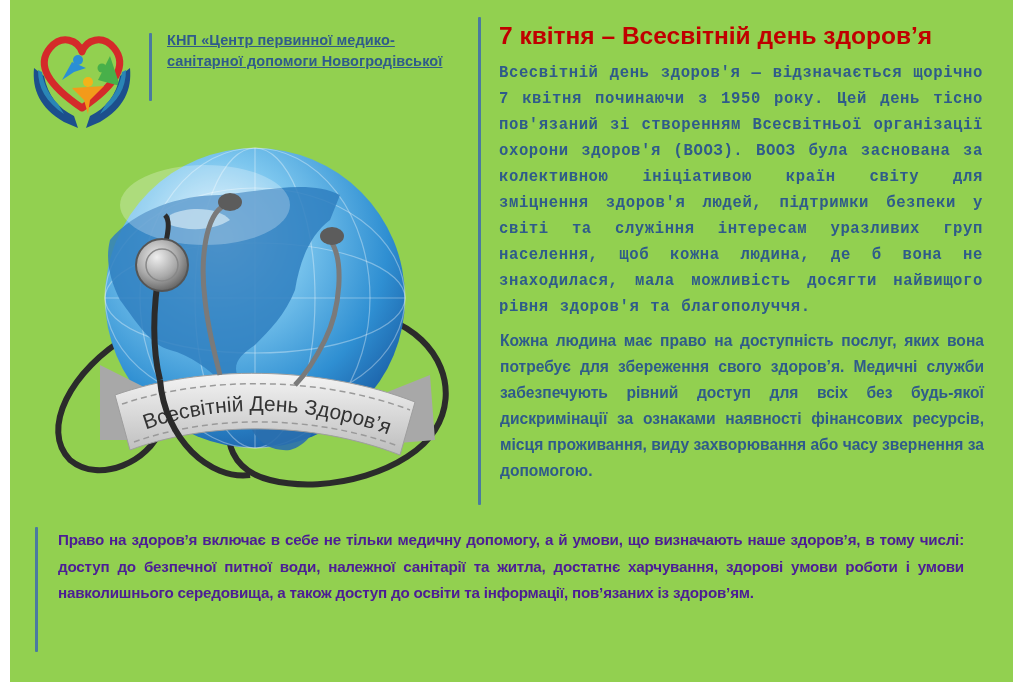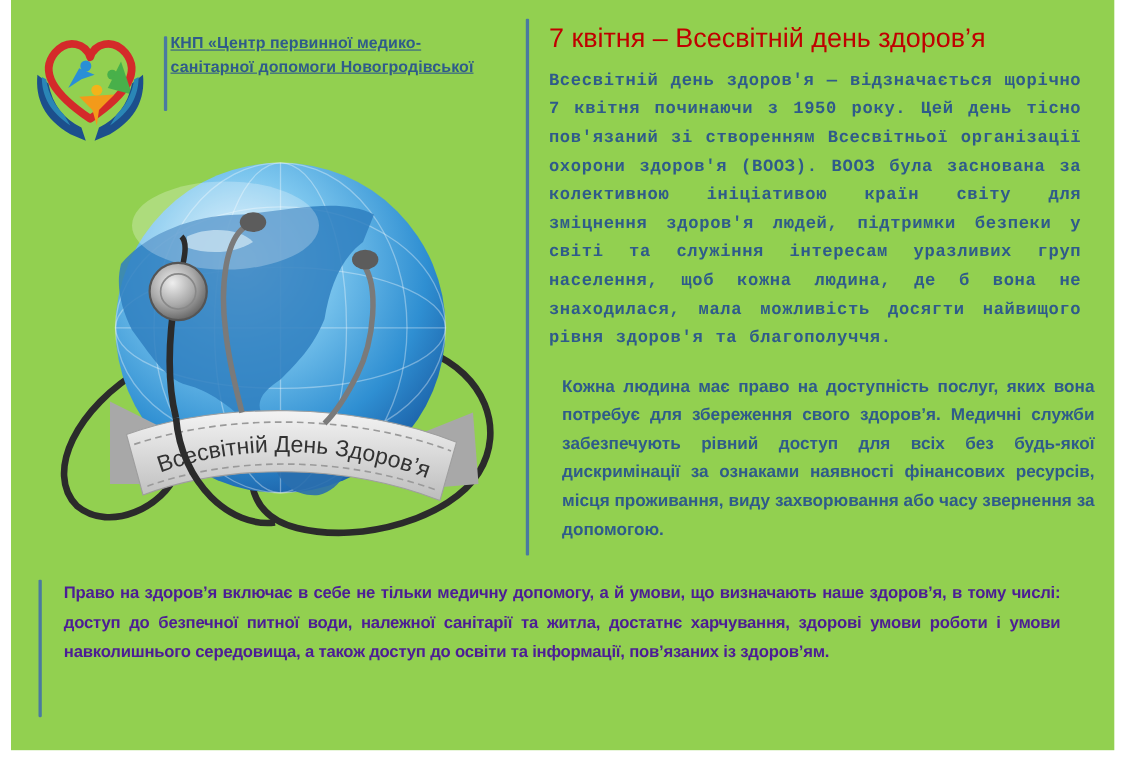--- a/index.html
+++ b/index.html
@@ -8,27 +8,27 @@
       position: relative; overflow: hidden;
       font-family: "Liberation Sans", "DejaVu Sans", sans-serif;
     }
     .panel {
       position: absolute; left: 10px; top: 0; width: 1003px; height: 682px;
       background: #92d050;
     }
     .vline { position: absolute; background: #4a7aa0; width: 3px; border-radius: 1px; }
     .logo { position: absolute; left: 28px; top: 30px; width: 108px; height: 100px; }
     .org {
-      position: absolute; left: 155px; top: 30px; width: 315px;
+      position: absolute; left: 167px; top: 30px; width: 315px;
       color: #2f5b8a; font-weight: bold; font-size: 14.5px; line-height: 21px;
       text-decoration: underline; letter-spacing: 0.1px;
     }
     .title {
       position: absolute; left: 499px; top: 20px; width: 480px;
-      color: #c00000; font-weight: normal; font-size: 24.5px; line-height: 32px;
+      color: #c00000; font-weight: bold; font-size: 24.5px; line-height: 32px;
       white-space: nowrap;
     }
     .body-text {
       position: absolute; left: 499px; width: 484px;
       color: #2f5b8a; font-weight: bold; font-size: 15.6px; line-height: 26px;
       text-align: justify; text-align-last: left;
     }
     .body-text.p1 { top: 60px; letter-spacing: 0.6px; word-spacing: 1px; font-family: Liberation Mono, monospace; }
     .body-text.p2 { top: 327px; letter-spacing: 0px; }
     .bottom-text {
@@ -133,16 +133,16 @@
     <ellipse cx="190" cy="62" rx="12" ry="9" fill="#5c5c5c"></ellipse>
     <ellipse cx="292" cy="96" rx="12" ry="9" fill="#5c5c5c"></ellipse>
 
     <circle cx="122" cy="125" r="26" fill="url(#gChest)" stroke="#555" stroke-width="2"></circle>
     <circle cx="122" cy="125" r="16" fill="none" stroke="#888" stroke-width="1.5"></circle>
   </svg>
 </div>
 
 <div class="title">7 квітня – Всесвітній день здоров’я</div>
 <p class="body-text p1" style="margin:0;">Всесвітній день здоров'я — відзначається щорічно 7 квітня починаючи з 1950 року.  Цей день тісно пов'язаний зі створенням Всесвітньої організації охорони здоров'я (ВООЗ).  ВООЗ була заснована за колективною ініціативою країн світу для зміцнення здоров'я людей, підтримки безпеки у світі та служіння інтересам уразливих груп населення, щоб кожна людина, де б вона не знаходилася, мала можливість досягти найвищого рівня здоров'я та благополуччя.</p>
-<p class="body-text p2" style="margin:12px;">Кожна людина має право на доступність послуг, яких вона потребує для збереження свого здоров’я. Медичні служби  забезпечують рівний доступ для всіх без будь-якої дискримінації за ознаками наявності фінансових ресурсів, місця проживання, виду захворювання або часу звернення за допомогою.</p>
+<p class="body-text p2" style="margin:1px;">Кожна людина має право на доступність послуг, яких вона потребує для збереження свого здоров’я. Медичні служби  забезпечують рівний доступ для всіх без будь-якої дискримінації за ознаками наявності фінансових ресурсів, місця проживання, виду захворювання або часу звернення за допомогою.</p>
 
 <div class="vline" style="left:35px; top:527px; height:125px;"></div>
 <p class="bottom-text" style="margin:0;">Право на здоров’я включає в себе не тільки медичну допомогу, а й умови, що визначають наше здоров’я, в тому числі: доступ до безпечної питної води, належної санітарії та житла, достатнє харчування, здорові умови роботи і умови навколишнього середовища, а також доступ до освіти та інформації, пов’язаних із здоров’ям.</p>
 
 </body></html>

